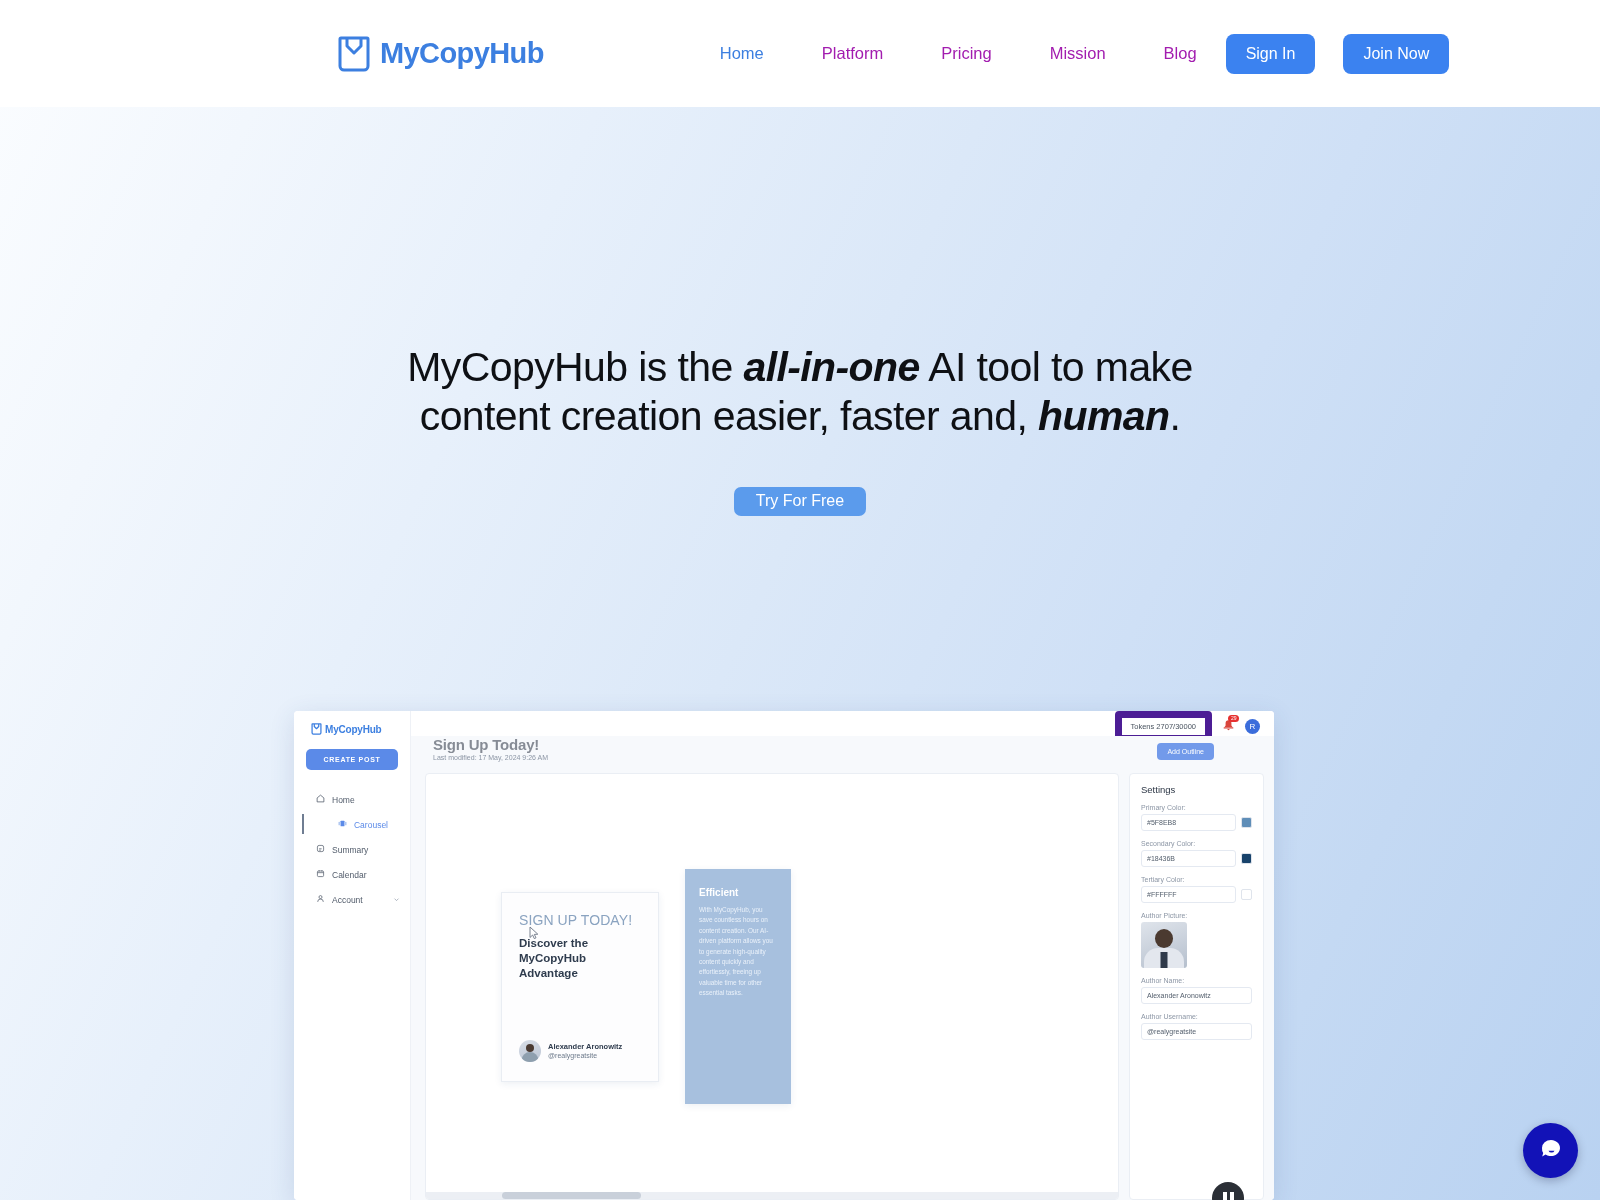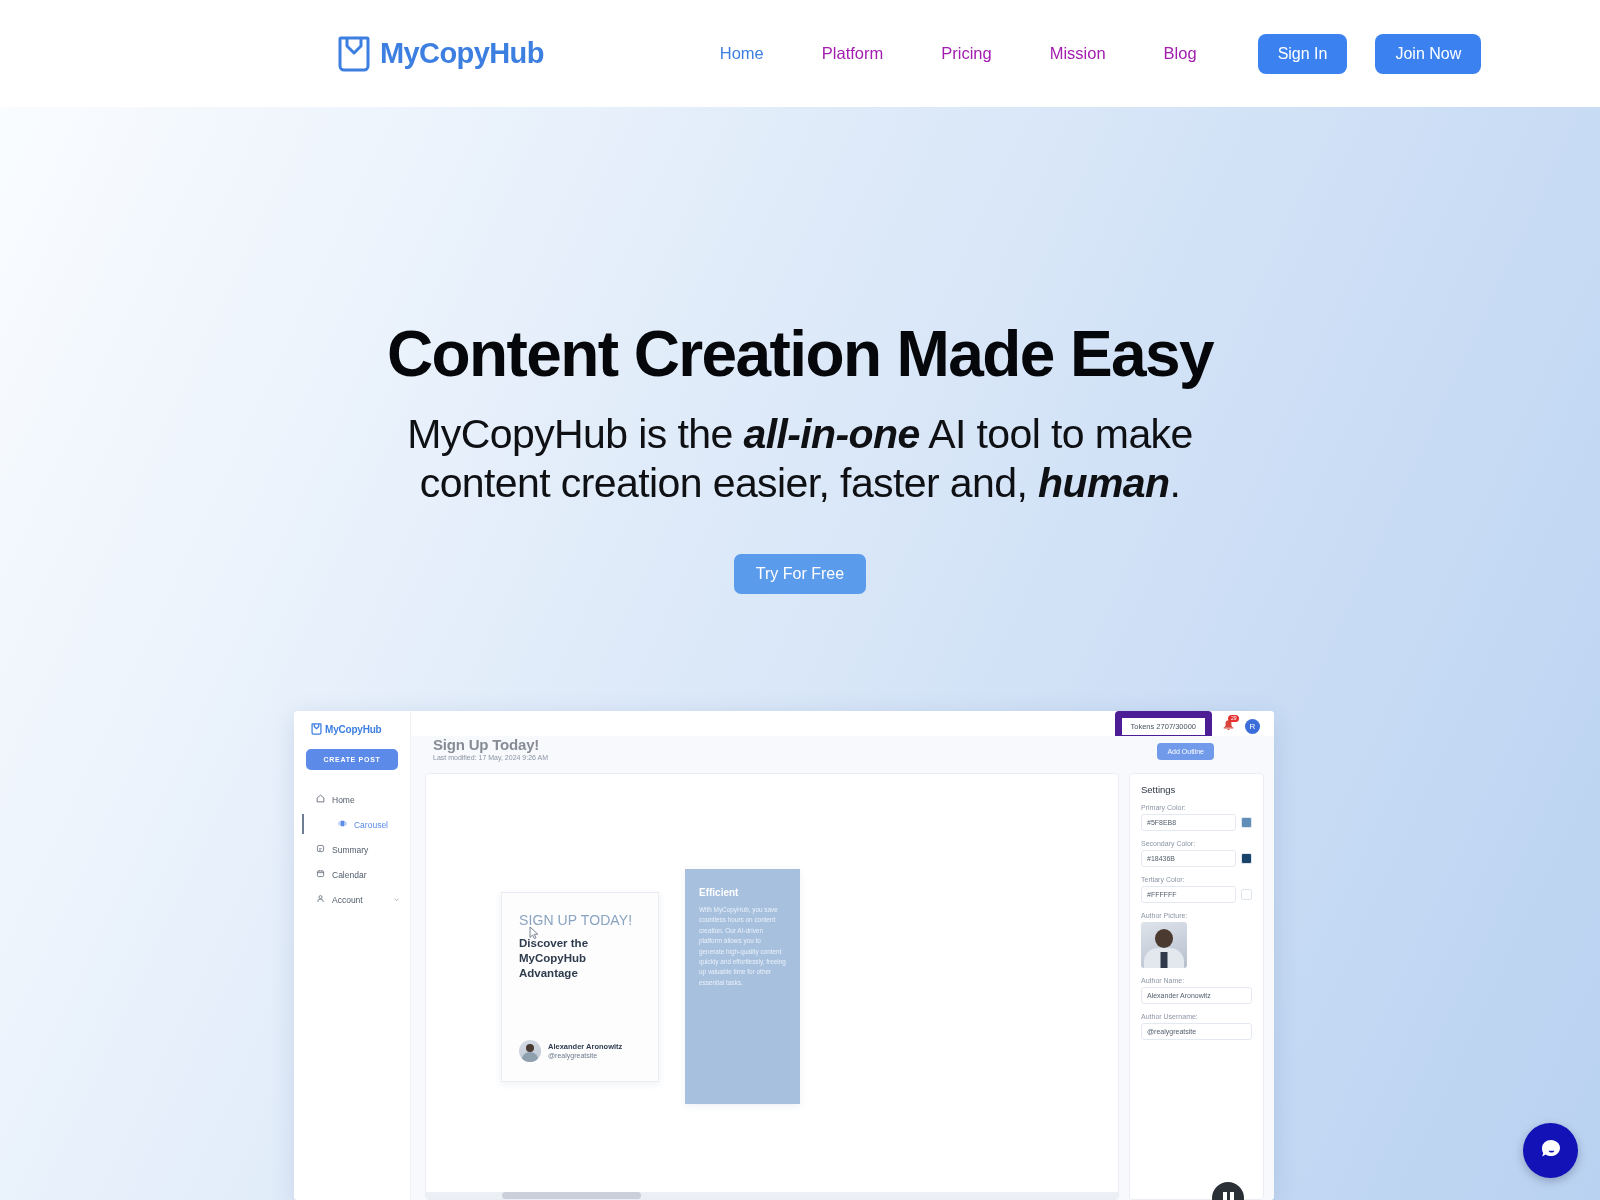--- a/index.html
+++ b/index.html
@@ -56,21 +56,21 @@
     color: #ffffff;
     background: #3b82f0;
     border: none;
     border-radius: 8px;
     height: 40px;
     padding: 0 20px;
     cursor: pointer;
     font-family: "Liberation Sans", sans-serif;
     white-space: nowrap;
   }
-  .nav-btn.signin { margin-left: 32px; }
+  .nav-btn.signin { }
   .nav-btn.joinnow { margin-left: 28px; }
 
   
   .hero {
     text-align: center;
     padding-top: 214px;
   }
   .hero h1 {
     font-size: 64px;
     font-weight: bold;
@@ -90,21 +90,21 @@
   }
   .hero .sub b { font-weight: bold; font-style: italic; }
   .hero .sub i { font-weight: bold; font-style: italic; }
   .cta-wrap { margin-top: 46px; }
   .cta {
     font-size: 16px;
     color: #ffffff;
     background: #5b9bec;
     border: none;
     border-radius: 7px;
-    height: 40px;
+    height: 29px;
     padding: 0 22px;
     cursor: pointer;
     font-family: "Liberation Sans", sans-serif;
   }
 
   
   .app-shot {
     position: absolute;
     left: 294px;
     top: 711px;
@@ -324,21 +324,21 @@
     left: 50%; bottom: 0;
     transform: translateX(-50%);
     width: 17px; height: 10px;
     border-radius: 9px 9px 0 0;
     background: #8e9fae;
   }
   .slide-name { font-size: 7.5px; color: #2f3c4e; font-weight: bold; }
   .slide-user { font-size: 7px; color: #6d7a8b; }
 
   .slide2 {
-    width: 115px;
+    width: 106px;
     height: 235px;
     background: #a7c0de;
     flex: none;
     padding: 18px 14px;
     box-shadow: 0 2px 7px rgba(30,60,110,0.08);
   }
   .slide2-title {
     font-size: 10px;
     font-weight: bold;
     color: #ffffff;
@@ -492,21 +492,20 @@
     <span class="nav-link">Platform</span>
     <span class="nav-link">Pricing</span>
     <span class="nav-link">Mission</span>
     <span class="nav-link">Blog</span>
     <button class="nav-btn signin">Sign In</button>
     <button class="nav-btn joinnow">Join Now</button>
   </div>
 </div>
 
 <div class="hero">
-  <h1>Content Creation Made Easy</h1>
   <div class="sub">
     <span>MyCopyHub is the </span><b>all-in-one</b><span> AI tool to make content creation easier, faster and, </span><i>human</i><span>.</span>
   </div>
   <div class="cta-wrap">
     <button class="cta">Try For Free</button>
   </div>
 </div>
 
 <div class="app-shot">
 

